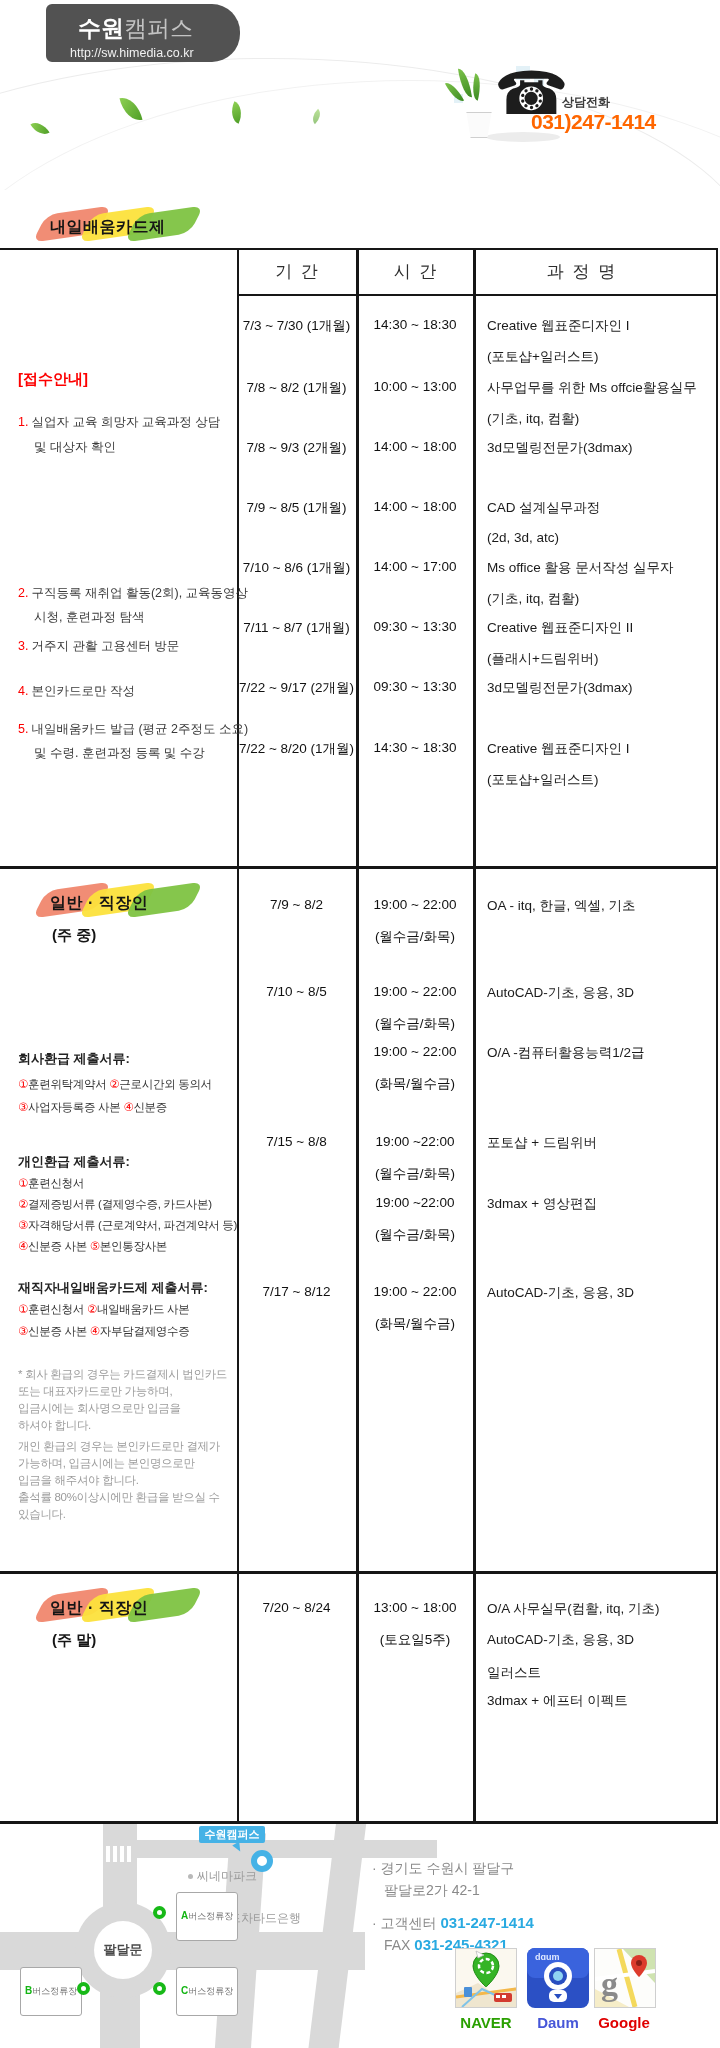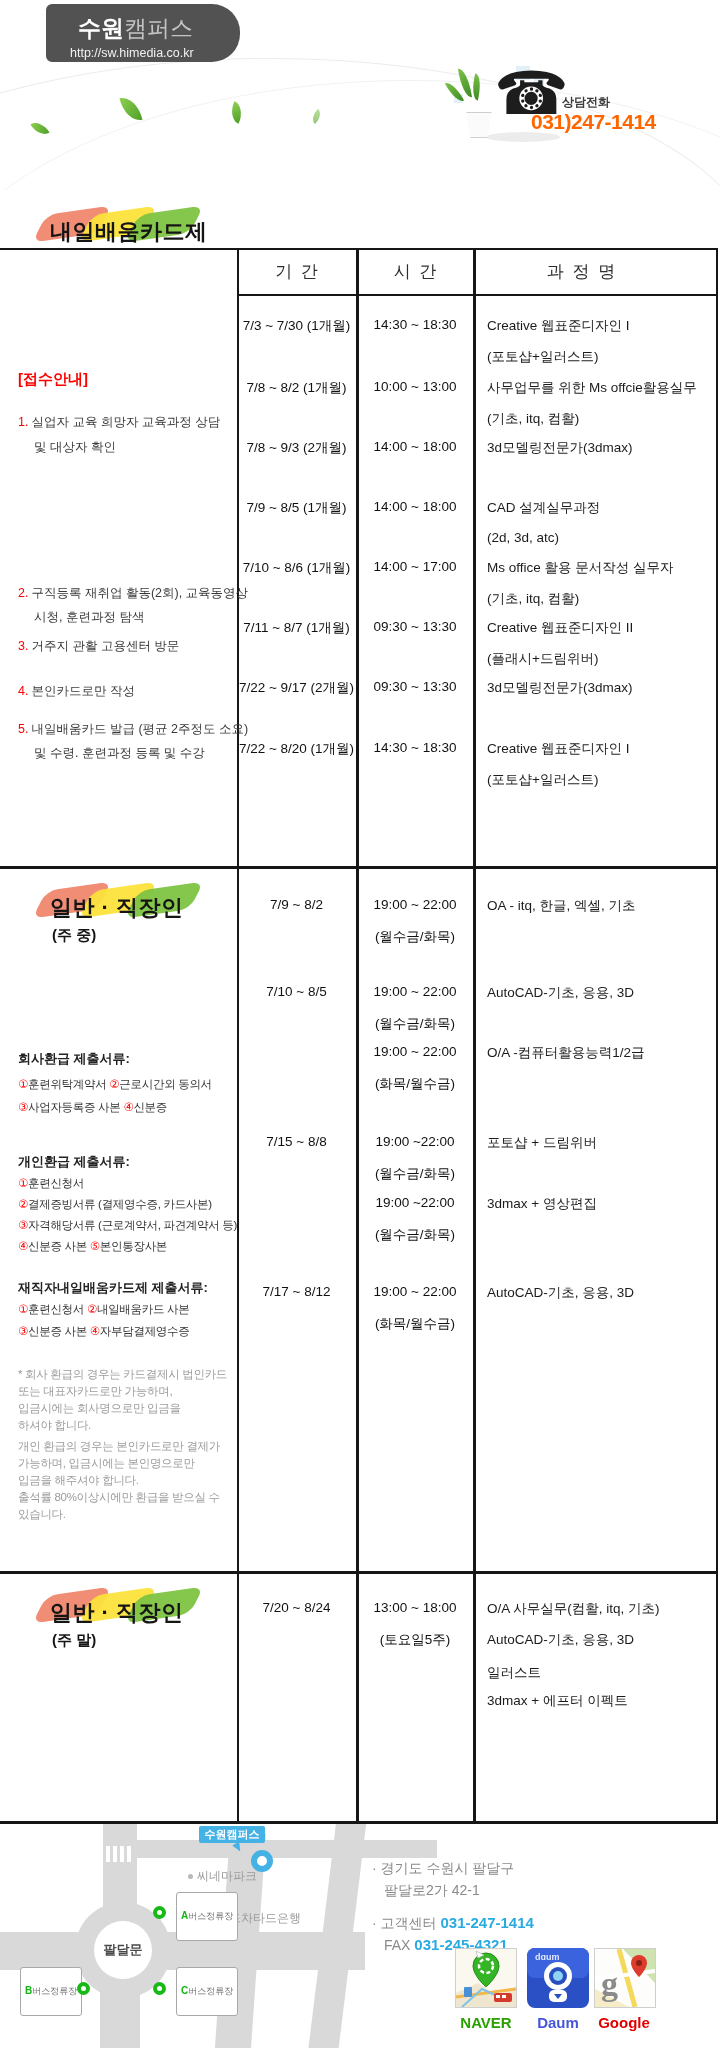--- a/index.html
+++ b/index.html
@@ -56,21 +56,21 @@
   .cc { position:absolute; left:487px; width:232px; color:#1b1b1b; white-space:nowrap; }
   .l2 { top:31px; } .l3 { top:64px; } .l4 { top:92px; }
 
   
   .seclabel { position:absolute; left:38px; width:170px; height:48px; }
   .brush { position:absolute; top:6px; width:60px; height:28px; border-radius:10px;
            transform:skewX(-34deg) rotate(-9deg); opacity:.95; }
   .b1 { left:4px; background:#f0876e; }
   .b2 { left:50px; background:#fce23c; }
   .b3 { left:96px; background:#7ec342; }
-  .seclabel .stext { position:absolute; left:12px; top:13px; font-size:22px; font-weight:800; color:#151515; white-space:nowrap; letter-spacing:0.5px; }
+  .seclabel .stext { position:absolute; left:12px; top:13px; font-size:16px; font-weight:800; color:#151515; white-space:nowrap; letter-spacing:0.5px; }
   .subweek { position:absolute; left:52px; font-size:15px; font-weight:800; color:#151515; }
 
   
   .sbx { position:absolute; left:18px; white-space:nowrap; }
   .guide-head { font-size:15px; font-weight:bold; color:#fd0000; }
   .gitem { font-size:12.5px; color:#3a3a3a; }
   .gnum { color:#fd0000; margin-right:3px; }
   .gline2 { margin-left:16px; }
   .graynote { font-size:11.5px; line-height:17px; color:#9b9b9b; letter-spacing:-0.3px; white-space:pre-line; }
   .docs-title { font-size:13px; font-weight:bold; color:#222; }

